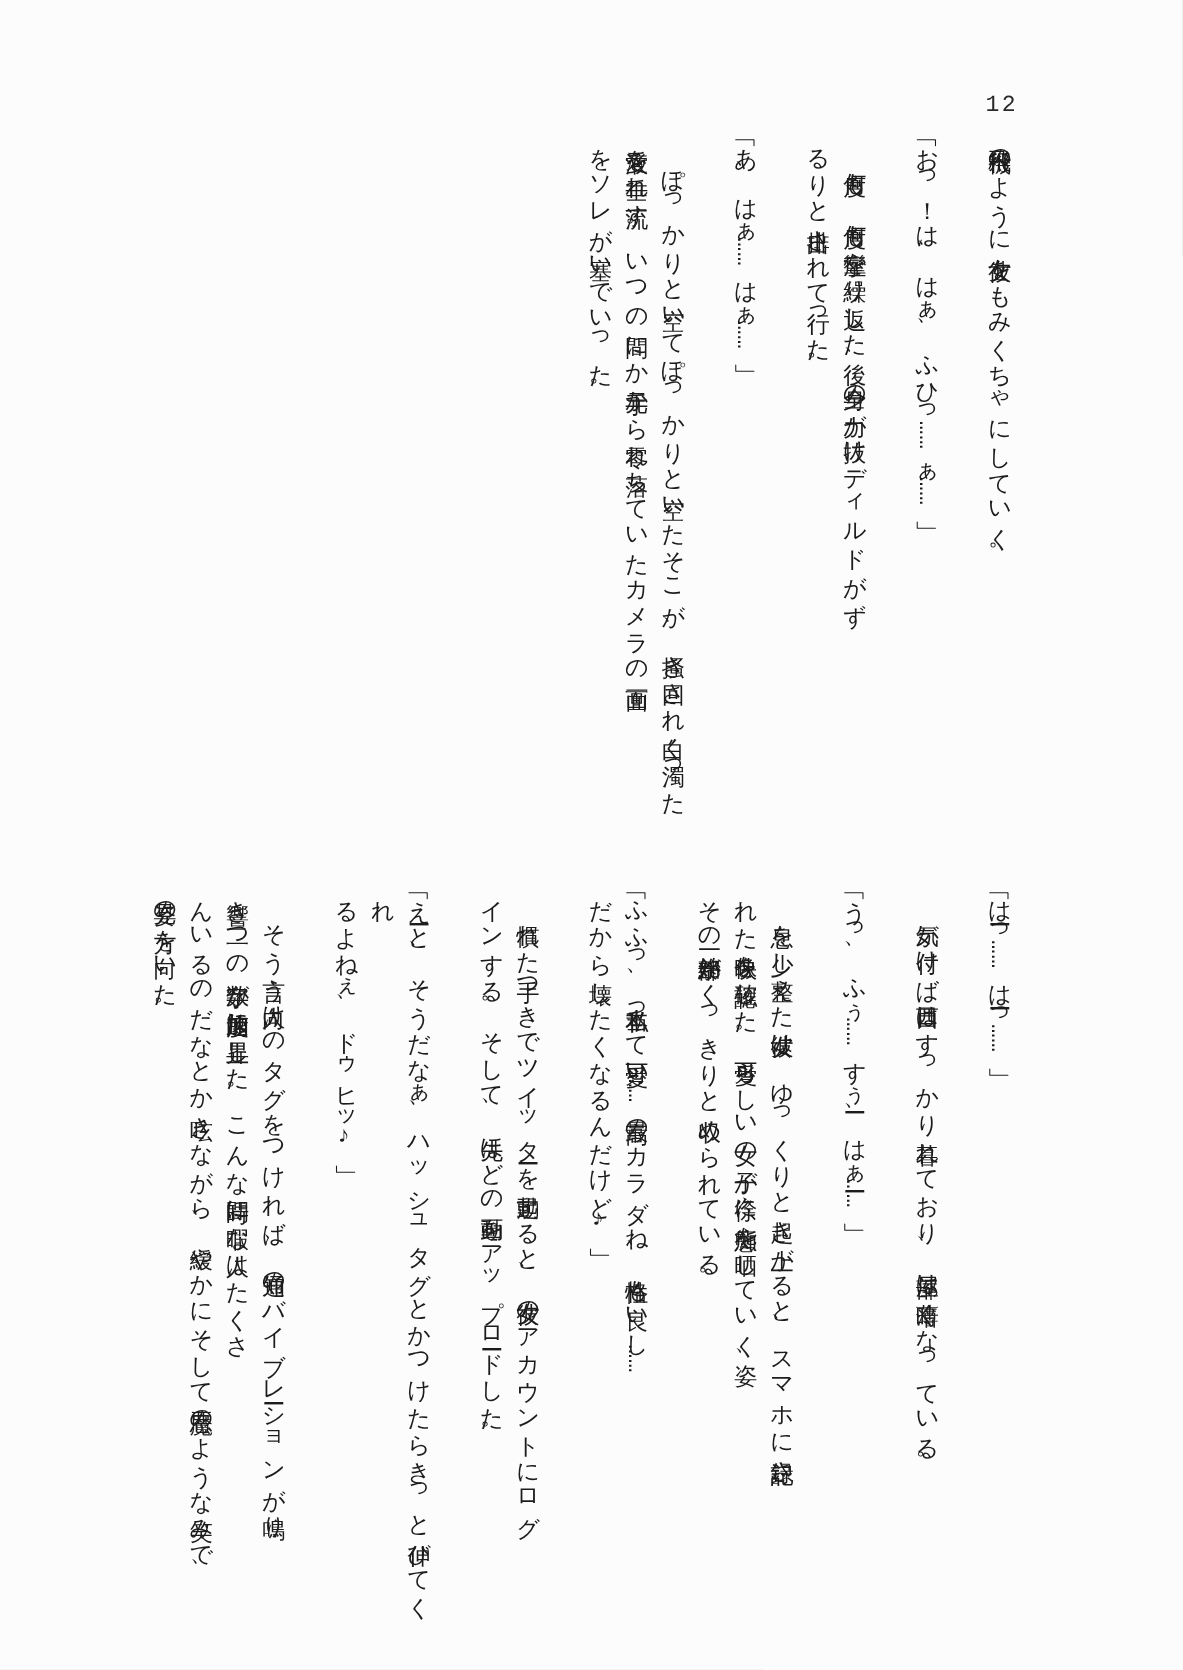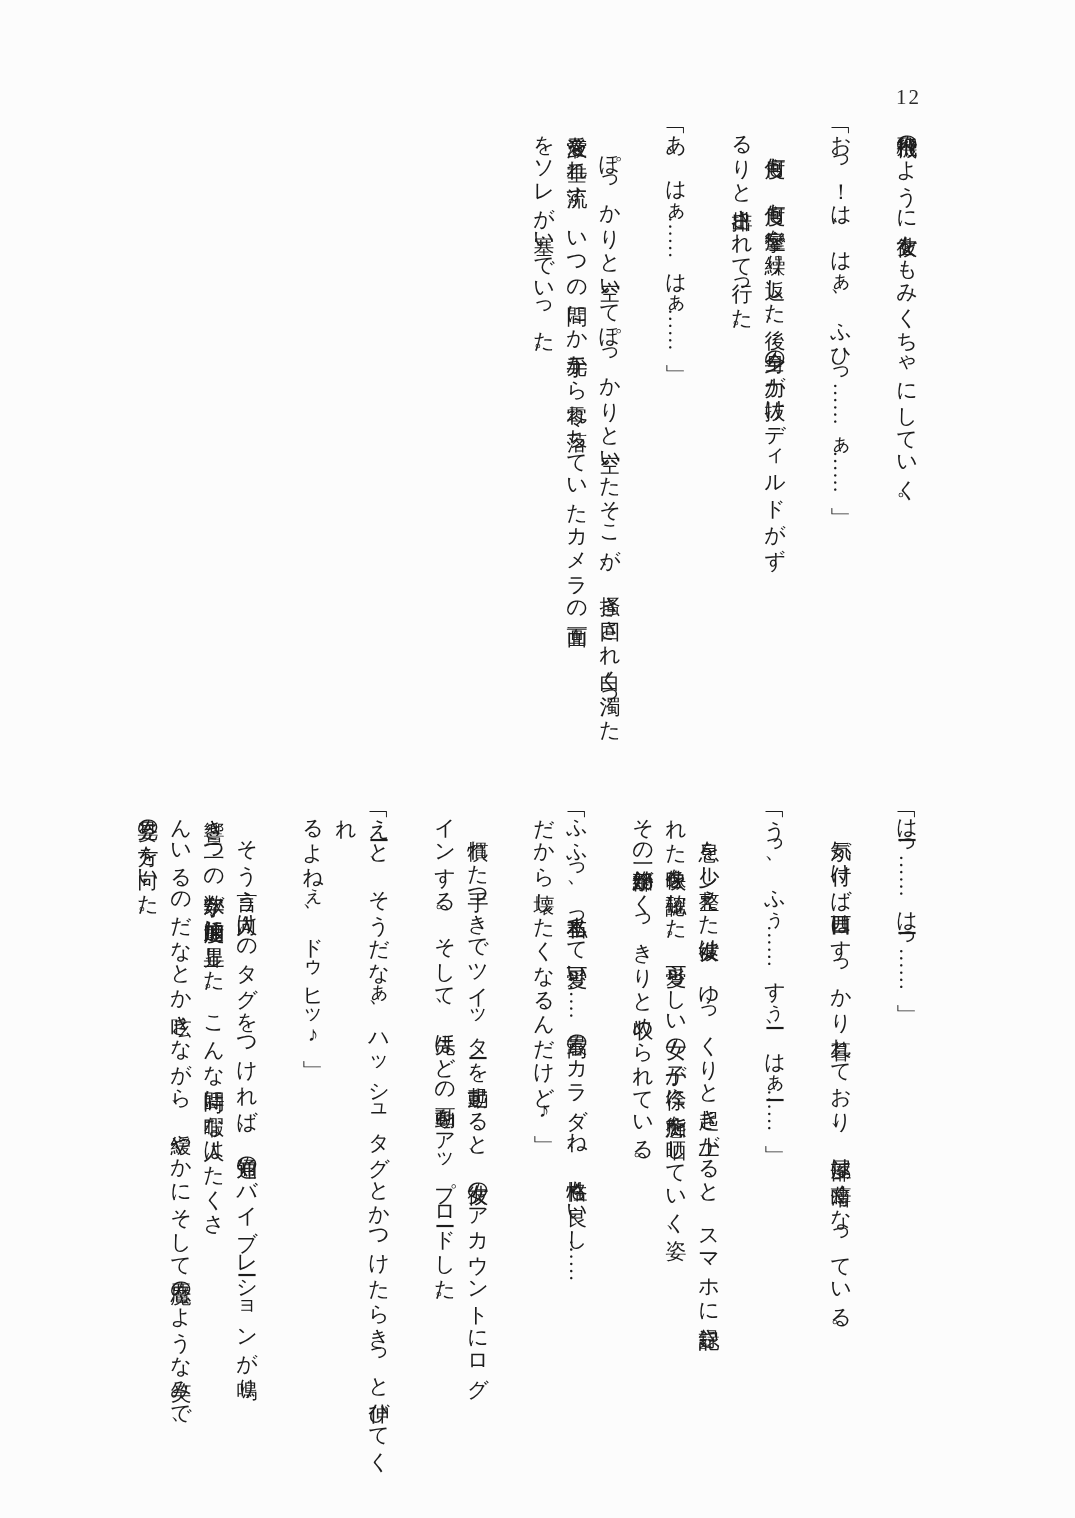--- a/index.html
+++ b/index.html
@@ -7,21 +7,21 @@
     padding: 0;
     background: #e8e8e8;
   }
   .page {
     position: relative;
     width: 1075px;
     height: 1518px;
     margin: 0 auto;
     background: #fcfcfc;
     overflow: hidden;
-    font-family: Liberation Serif, serif;
+    font-family: Liberation Mono, monospace;
     color: #1c1c1c;
   }
   .page-number {
     position: absolute;
     top: 85px;
     left: 896px;
     font-size: 21px;
     letter-spacing: 2px;
     color: #2a2a2a;
   }

